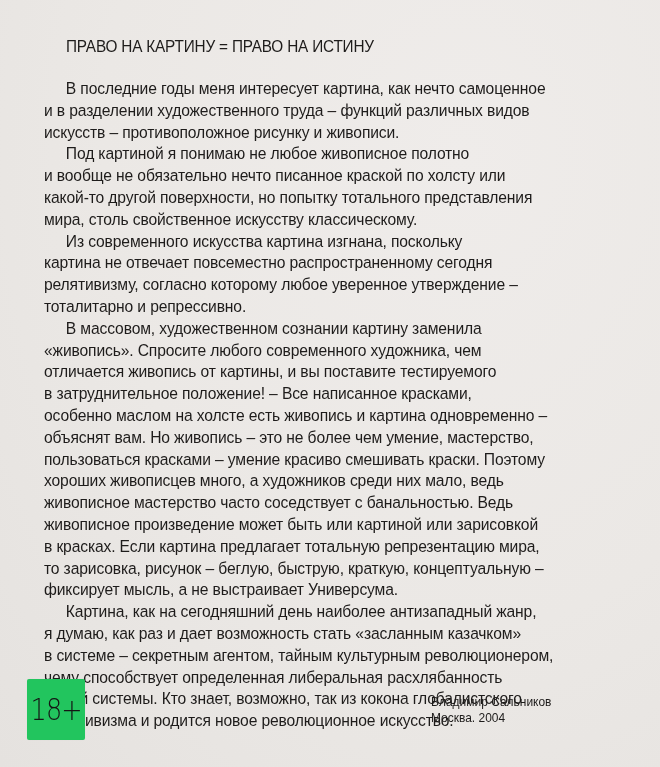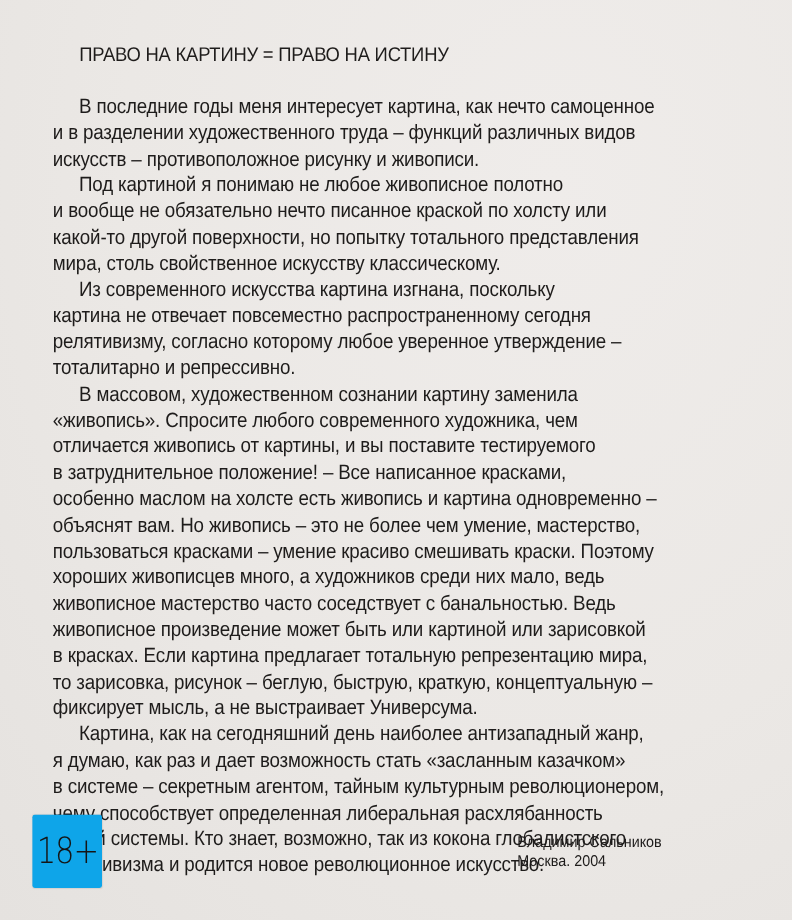--- a/index.html
+++ b/index.html
@@ -44,21 +44,21 @@
     }
     .line.indent {
       padding-left: 24px;
     }
     .age-badge {
       position: absolute;
       left: 27px;
       top: 679px;
       width: 58px;
       height: 61px;
-      background: #0ea5e9;
+      background: #22c55e;
       border-radius: 2px;
       box-shadow: 0 0 1px rgba(0,0,0,0.08);
       display: flex;
       align-items: center;
       justify-content: center;
     }
     .age-text {
       font-family: "DejaVu Sans", sans-serif;
       font-weight: 300;
       font-size: 30px;

